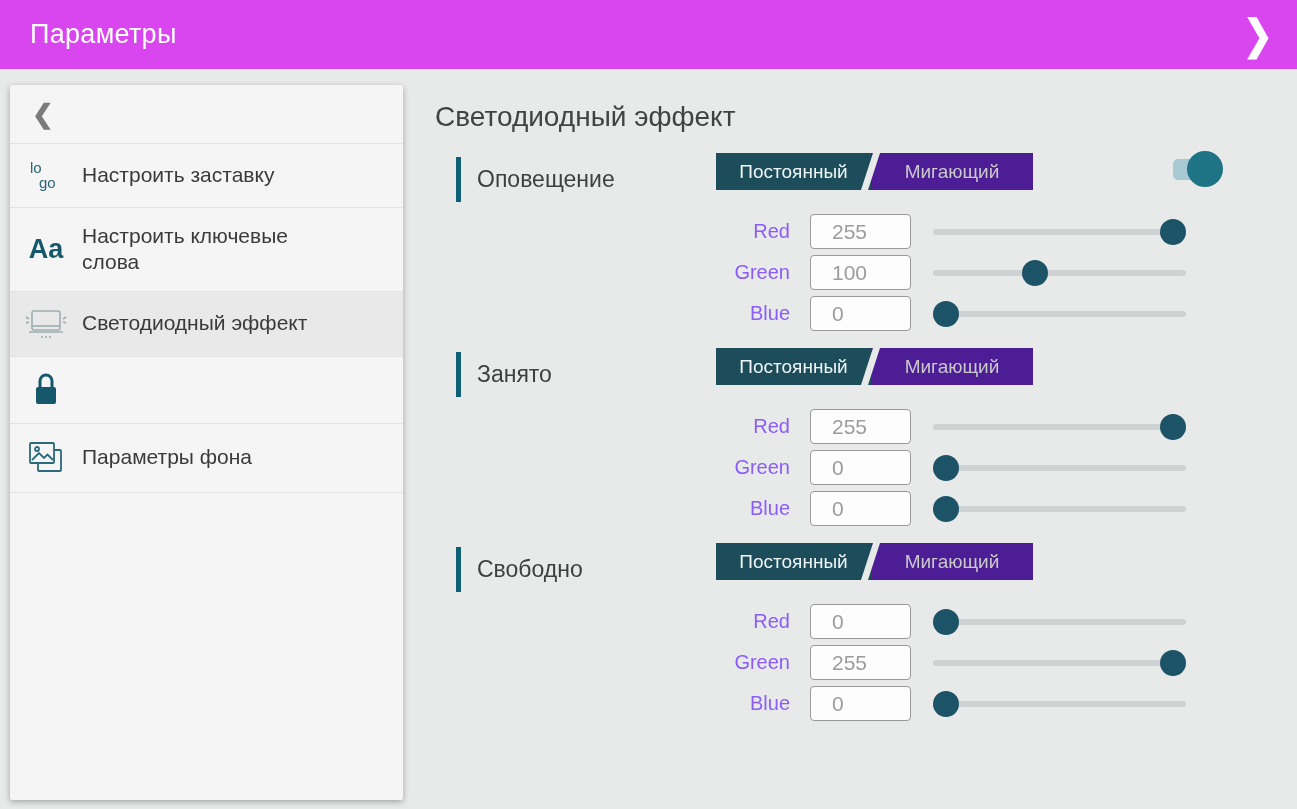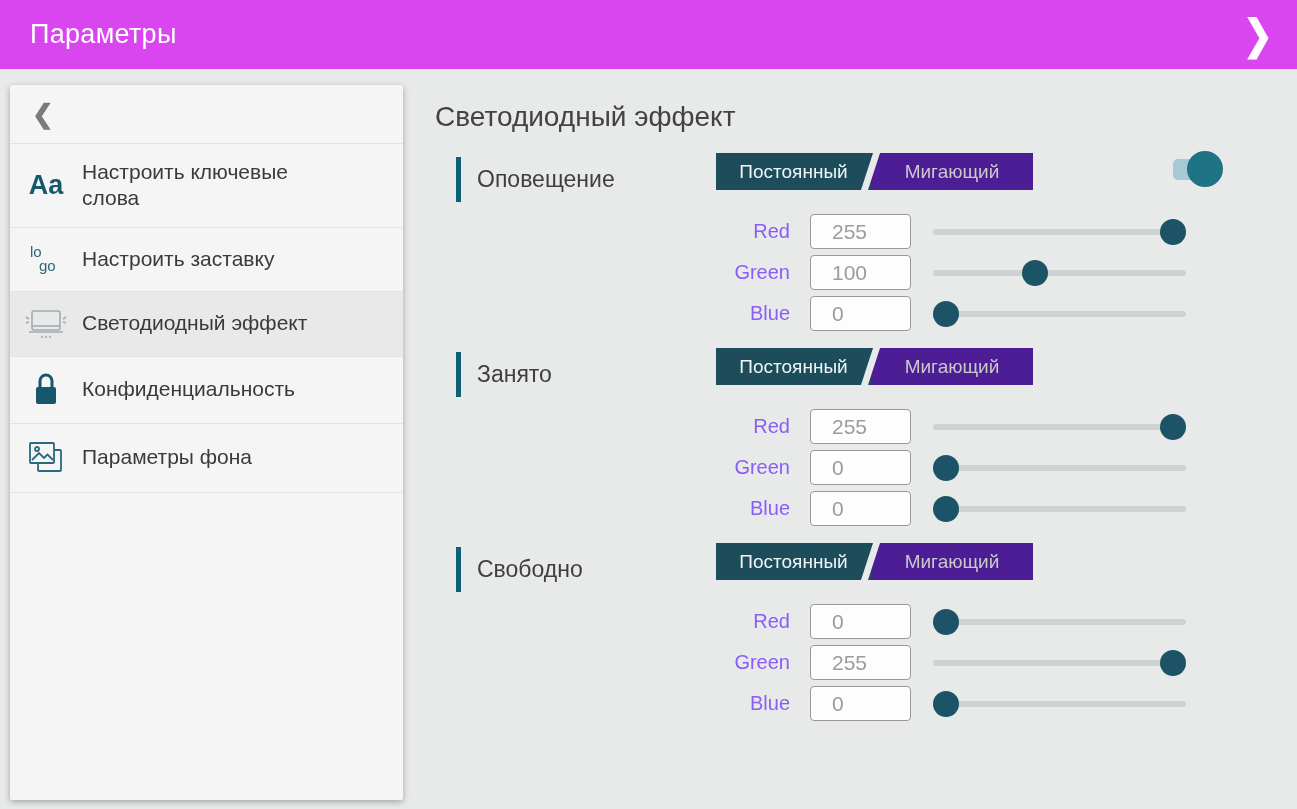--- a/index.html
+++ b/index.html
@@ -102,30 +102,30 @@
   <div class="header-chevron">❯</div>
 </div>
 
 <div class="sidebar">
   <div class="back-row">
     <span class="back-chevron">❮</span>
   </div>
 
   <div class="menu-item">
     <span class="item-icon">
+      <span class="logo-glyph"><span>lo</span><span class="l2">go</span></span>
+    </span>
+    <span class="item-label">Настроить заставку</span>
+  </div>
+
+  <div class="menu-item">
+    <span class="item-icon">
       <span class="aa-glyph">Aa</span>
     </span>
     <span class="item-label">Настроить ключевые слова</span>
-  </div>
-
-  <div class="menu-item">
-    <span class="item-icon">
-      <span class="logo-glyph"><span>lo</span><span class="l2">go</span></span>
-    </span>
-    <span class="item-label">Настроить заставку</span>
   </div>
 
   <div class="menu-item selected">
     <span class="item-icon">
       <svg width="46" height="34" viewBox="0 0 46 34">
         <g stroke="#9fadb0" fill="none" stroke-width="1.6">
           <rect x="9" y="4" width="28" height="19" rx="2"></rect>
           <line x1="9" y1="19" x2="37" y2="19"></line>
           <line x1="6" y1="25" x2="40" y2="25"></line>
           <line x1="3" y1="10" x2="6" y2="12"></line>
@@ -141,21 +141,20 @@
     <span class="item-label">Светодиодный эффект</span>
   </div>
 
   <div class="menu-item">
     <span class="item-icon">
       <svg width="32" height="36" viewBox="0 0 32 36">
         <path class="st" d="M10 16 v-7 a6 6 0 0 1 12 0 v7" stroke-width="3.6"></path>
         <rect x="6" y="15" width="20" height="17" rx="2" fill="#15586b"></rect>
       </svg>
     </span>
-    <span class="item-label">Конфиденциальность</span>
   </div>
 
   <div class="menu-item">
     <span class="item-icon">
       <svg width="40" height="38" viewBox="0 0 40 38">
         <g stroke="#2a6a7a" fill="none" stroke-width="1.8">
           <rect x="12" y="11" width="23" height="21" rx="1"></rect>
           <rect x="4" y="4" width="24" height="20" rx="1" fill="#f5f5f5"></rect>
           <circle cx="11" cy="10" r="2"></circle>
           <path d="M6 21 l7-7 5 5 3.5-3.5 5.5 5.5"></path>

